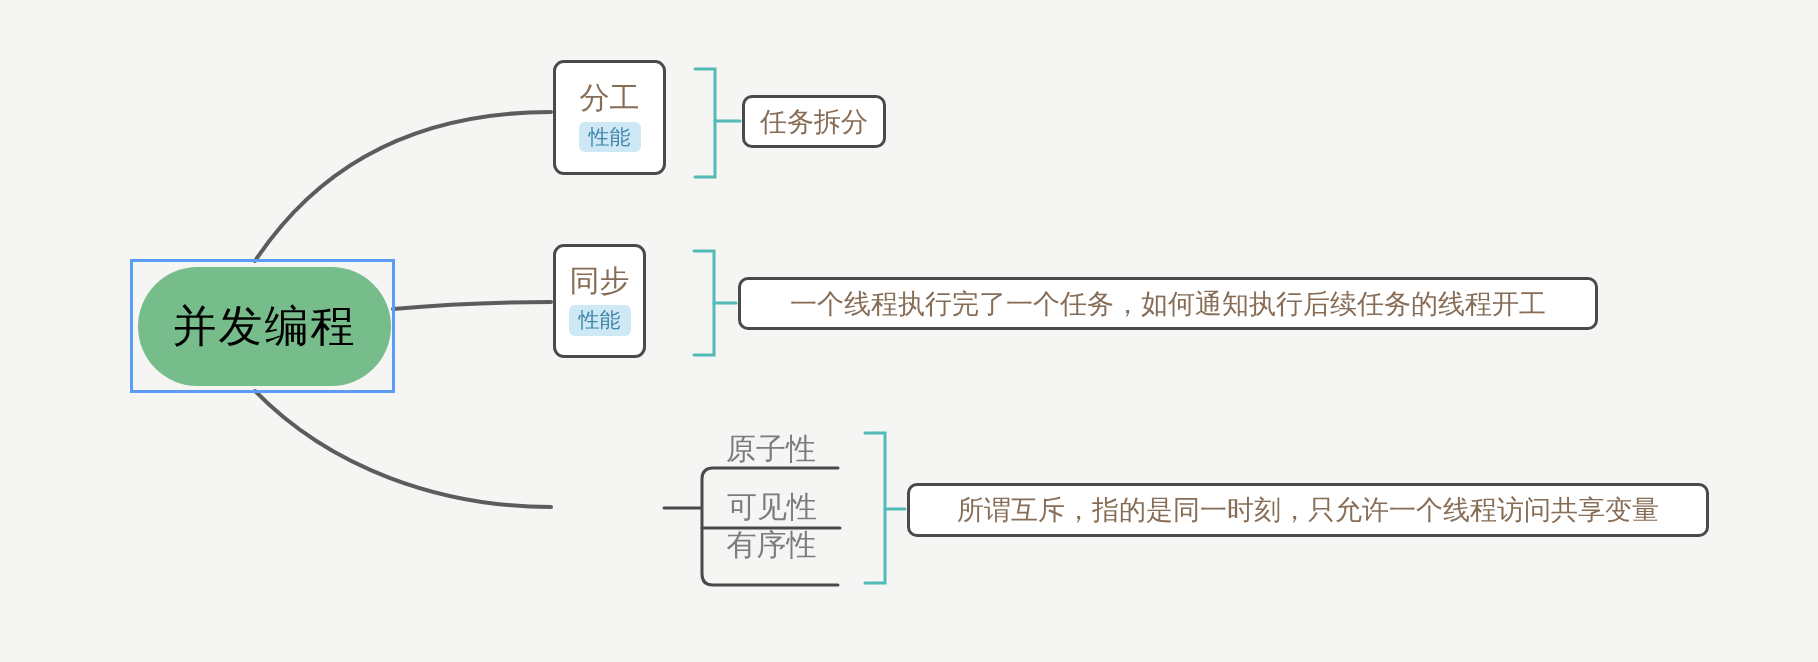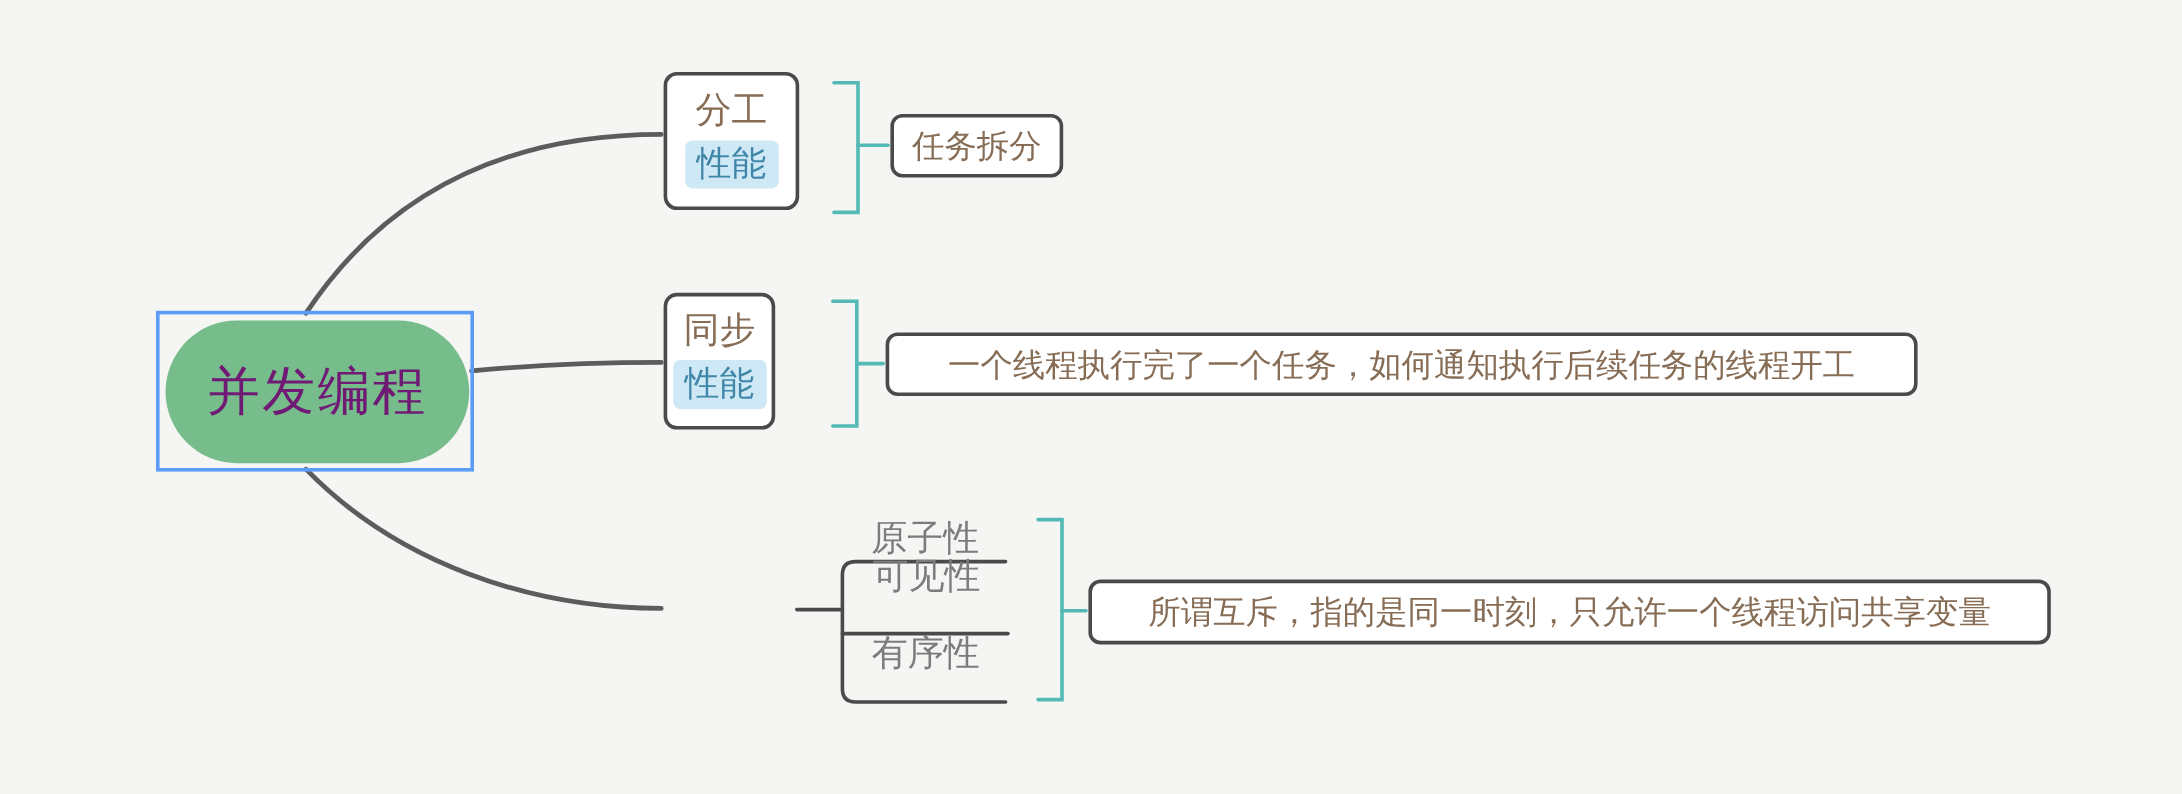--- a/index.html
+++ b/index.html
@@ -9,30 +9,30 @@
     font-family:"Liberation Sans","DejaVu Sans",sans-serif;
   }
   svg.links{position:absolute;left:0;top:0;z-index:1;}
   .node{box-sizing:border-box;position:absolute;z-index:2;}
   .root-sel{
     border:3px solid #5b9cf8;background:transparent;z-index:3;
   }
   .root-pill{
     background:#76bd8b;border-radius:64px;z-index:4;
     display:flex;align-items:center;justify-content:center;
-    color:#701a75;font-size:44px;letter-spacing:2px;
+    color:#000000;font-size:44px;letter-spacing:2px;
   }
   .topic-node{
     background:#ffffff;border:3px solid #4a4a4a;border-radius:11px;
     display:flex;flex-direction:column;align-items:center;justify-content:center;
     gap:9px;
   }
   .topic-label{color:#876d56;font-size:30px;line-height:1;}
   .tag{
-    font-size:29px;line-height:1.25;padding:2px 10px;border-radius:6px;text-align:center;
+    font-size:21px;line-height:1.25;padding:2px 10px;border-radius:6px;text-align:center;
   }
   .tag-blue{background:#cee8f5;color:#3f86a8;}
   .tag-red{background:#b23a31;color:#faf0eb;}
   .leaf-node{
     background:#ffffff;border:3px solid #4a4a4a;border-radius:10px;
     display:flex;align-items:center;justify-content:center;
     color:#876d56;font-size:27px;white-space:nowrap;
   }
   .line-topic{
     color:#7c7c7c;font-size:30px;line-height:30px;text-align:center;white-space:nowrap;
@@ -77,20 +77,20 @@
     <span class="tag tag-blue">性能</span>
   </div>
 
   <div class="node topic-node" style="left:553px;top:244px;width:93px;height:114px;">
     <span class="topic-label">同步</span>
     <span class="tag tag-blue">性能</span>
   </div>
 
 
   <div class="node line-topic" style="left:705px;top:434px;width:132px;">原子性</div>
-  <div class="node line-topic" style="left:705px;top:466px;width:134px;">可见性</div>
+  <div class="node line-topic" style="left:705px;top:492px;width:134px;">可见性</div>
   <div class="node line-topic" style="left:705px;top:530px;width:133px;">有序性</div>
 
   <div class="node leaf-node" style="left:742px;top:95px;width:144px;height:53px;">任务拆分</div>
   <div class="node leaf-node" style="left:738px;top:277px;width:860px;height:53px;">一个线程执行完了一个任务，如何通知执行后续任务的线程开工</div>
   <div class="node leaf-node" style="left:907px;top:483px;width:802px;height:54px;">所谓互斥，指的是同一时刻，只允许一个线程访问共享变量</div>
 
 </div>
 
 </body></html>

